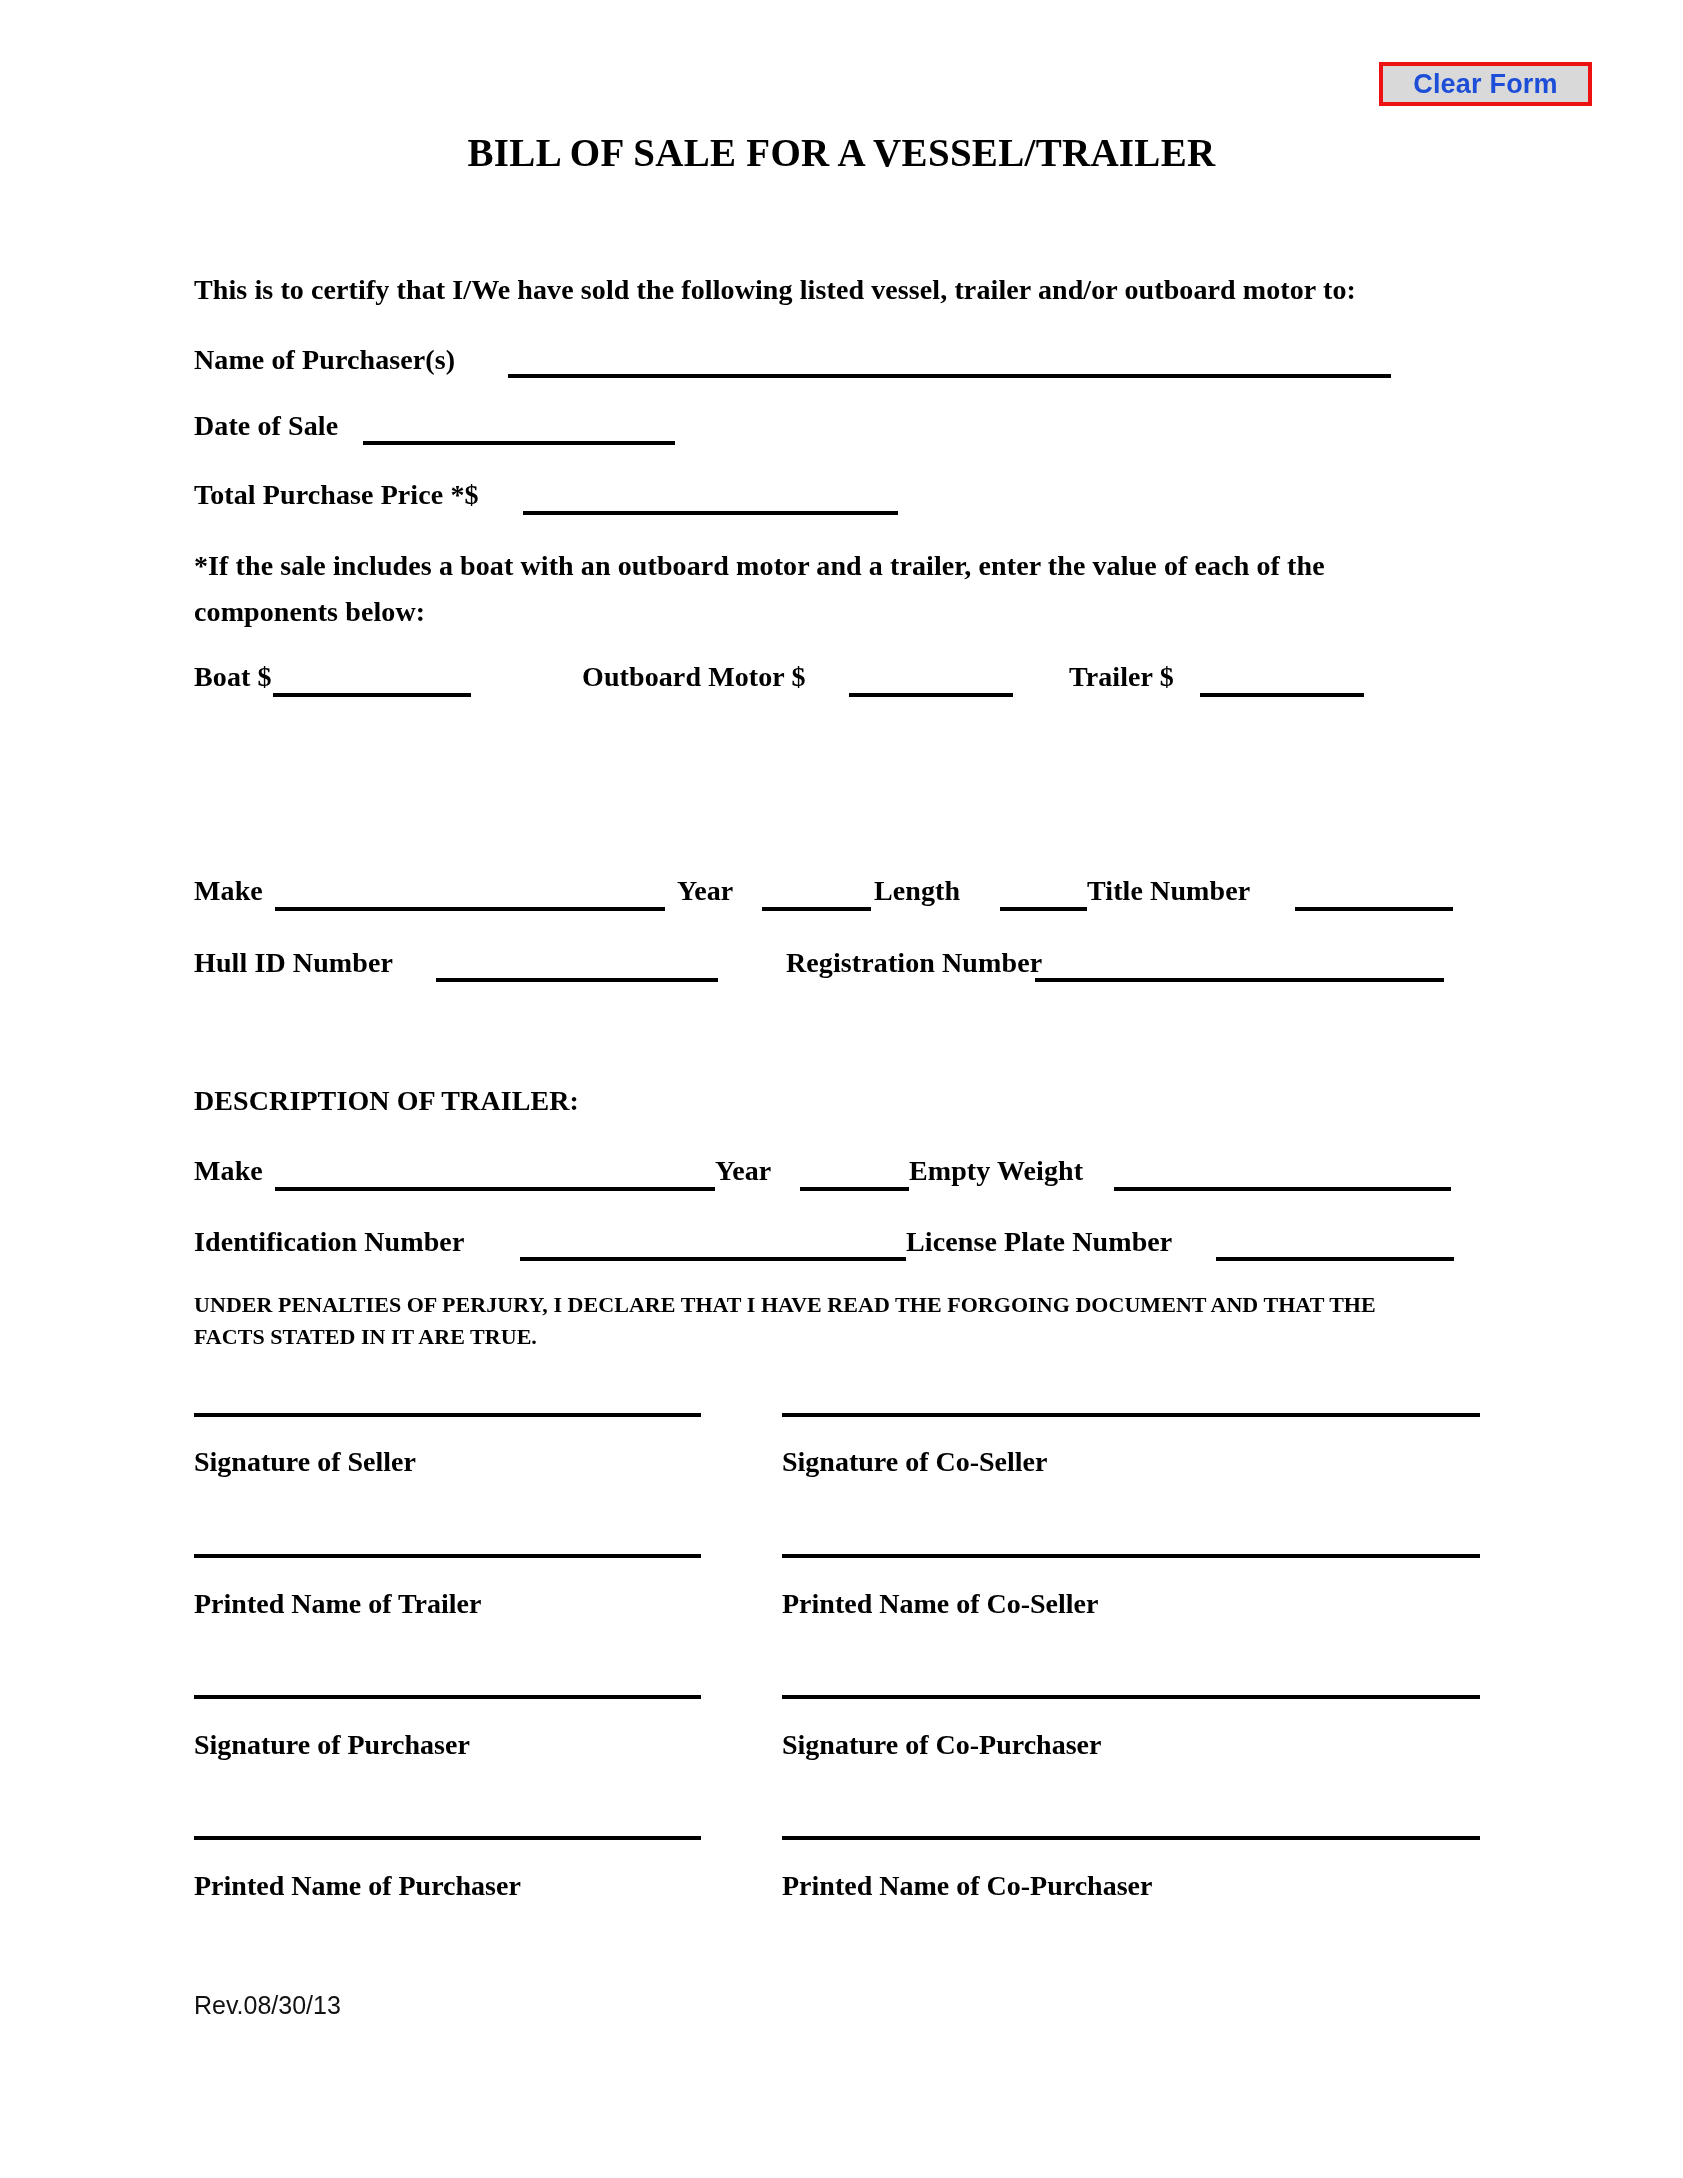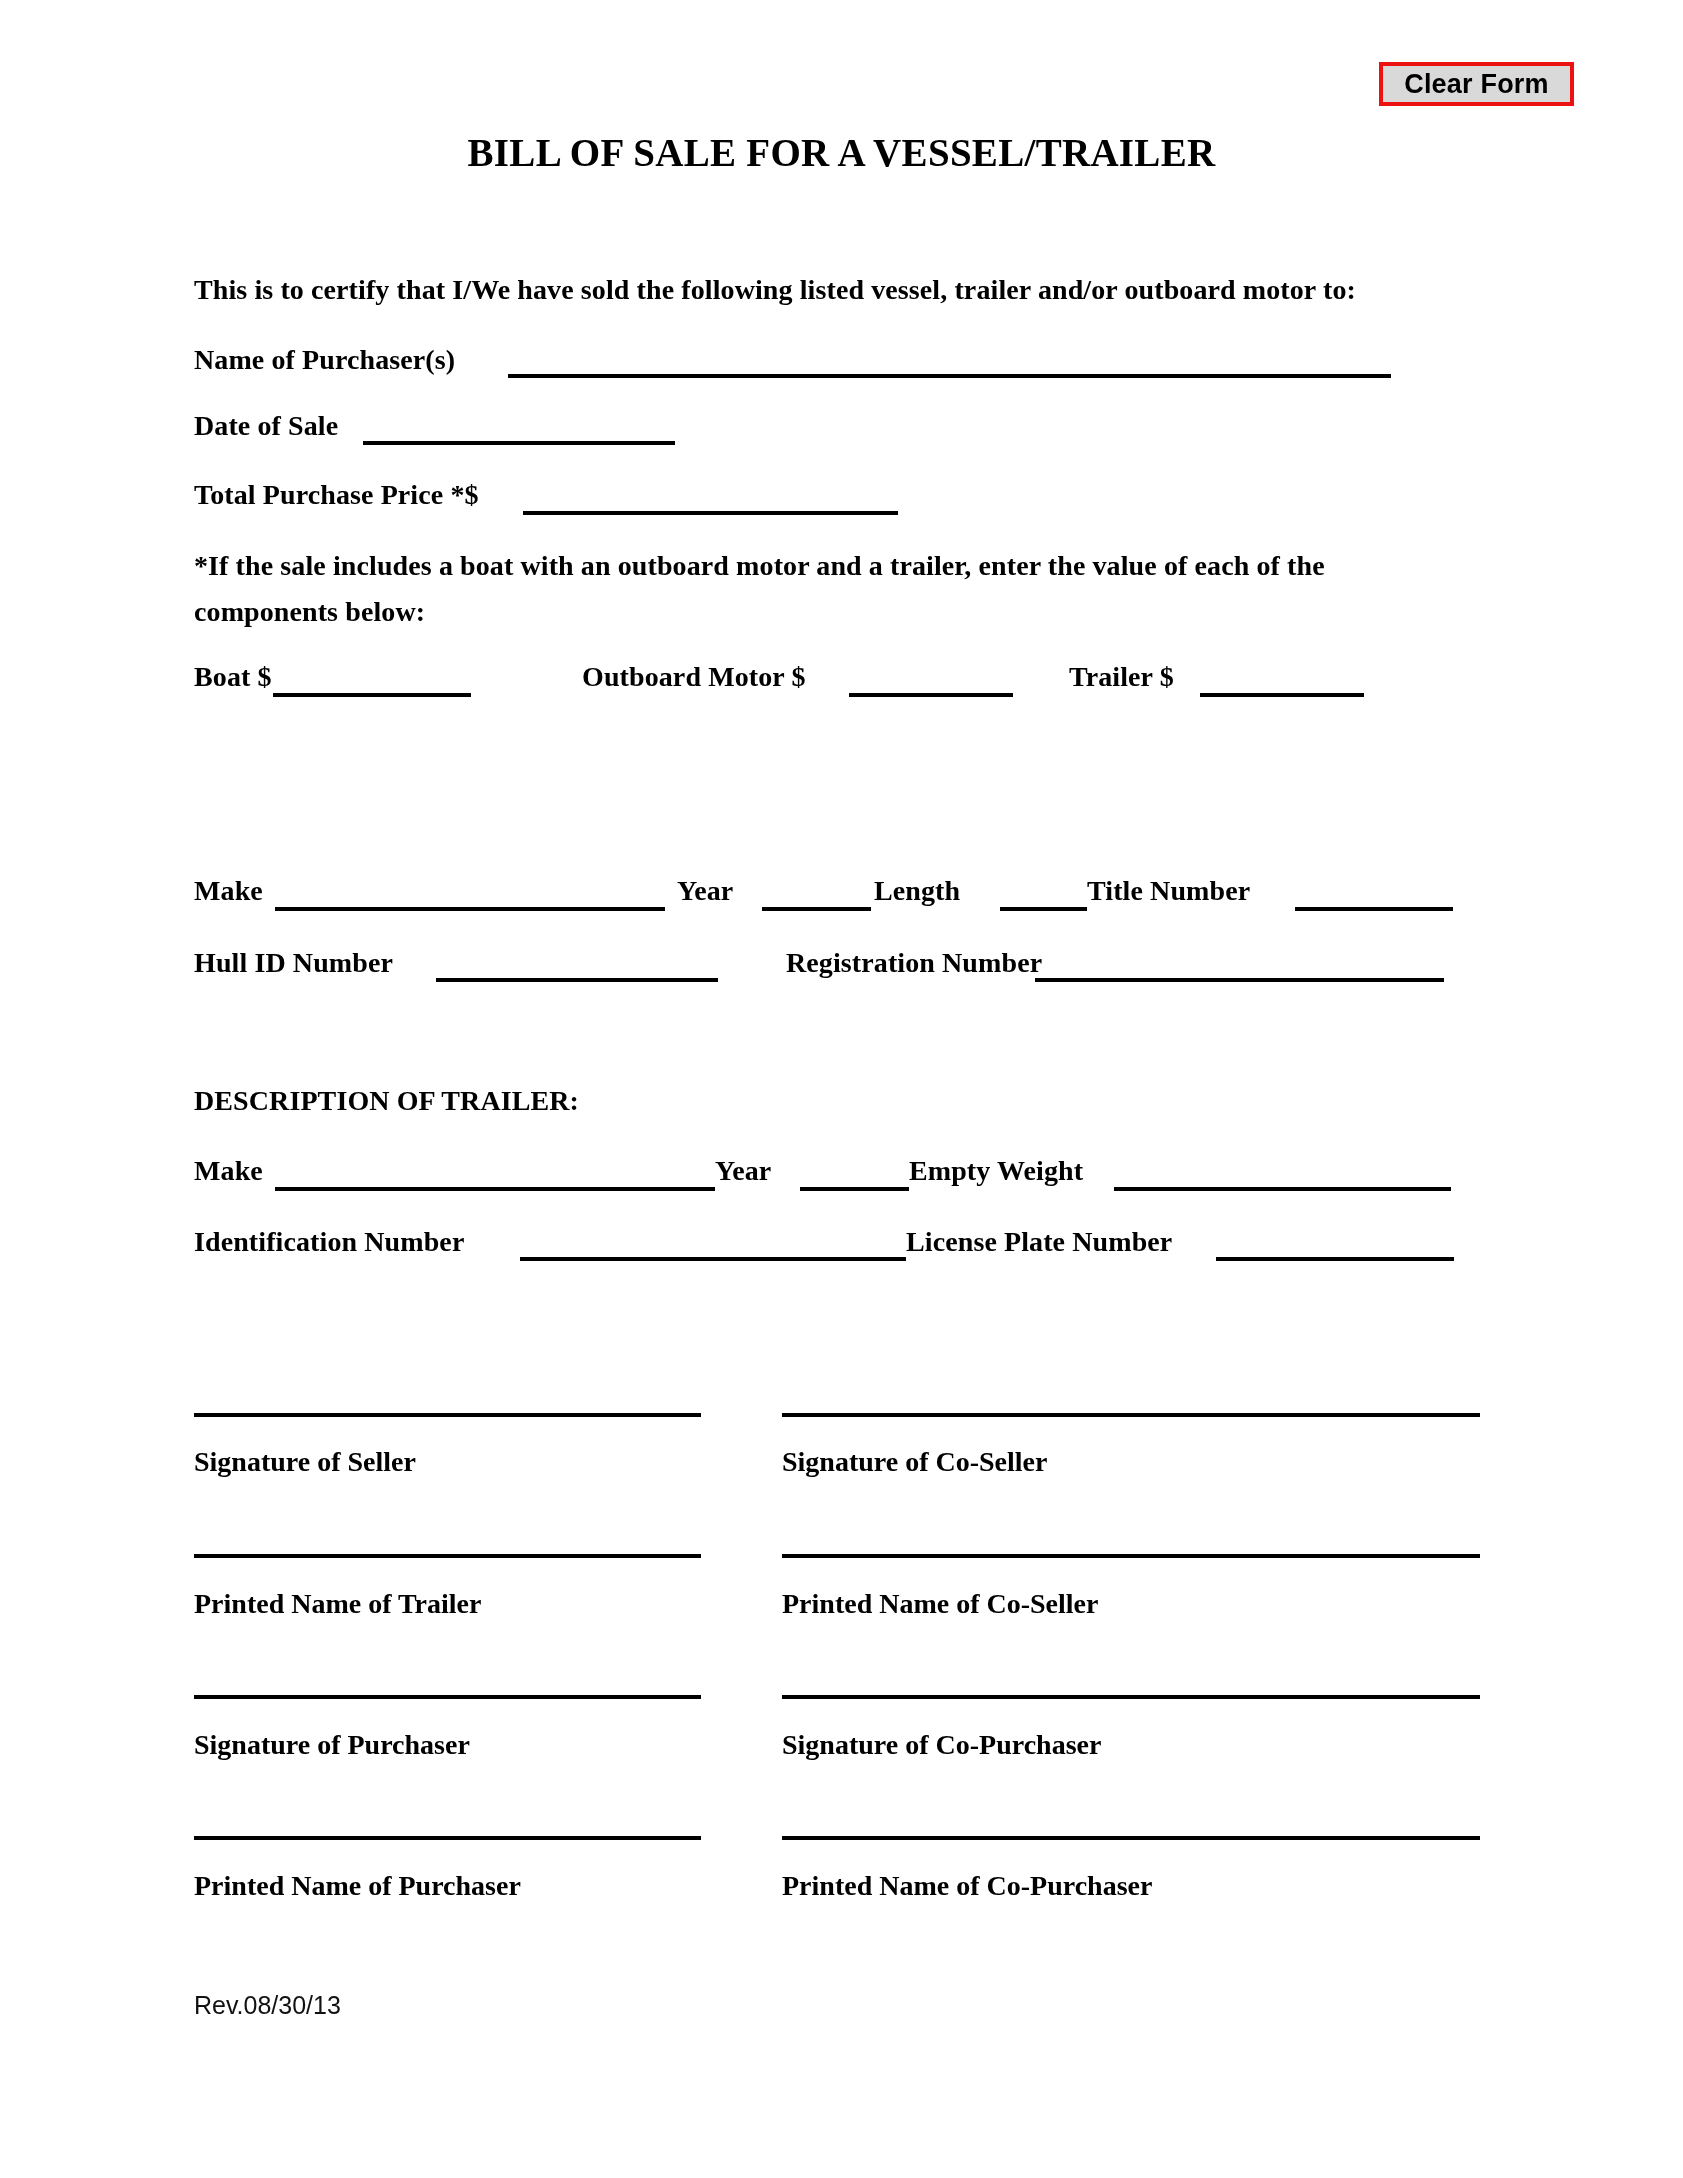--- a/index.html
+++ b/index.html
@@ -15,33 +15,33 @@
     font-family: "Liberation Serif", "DejaVu Serif", serif;
     color: #000000;
     overflow: hidden;
   }
 
   
   .clear-form-btn {
     position: absolute;
     top: 62px;
     left: 1379px;
-    width: 195px;
+    width: 213px;
     height: 44px;
     border: 4px solid #ee1111;
     background: #d9d9d9;
     box-sizing: border-box;
     display: flex;
     align-items: center;
     justify-content: center;
     font-family: "Liberation Sans", "DejaVu Sans", sans-serif;
     font-weight: bold;
     font-size: 27px;
     letter-spacing: 0.2px;
-    color: #000000;
+    color: #1d4ed8;
     cursor: pointer;
     padding: 0;
   }
 
   
   .doc-title {
     position: absolute;
     top: 130px;
     left: 0;
     width: 1683px;
@@ -163,20 +163,21 @@
 
   <div class="btxt" style="left:909px; top:1148px;">Empty Weight</div>
   <div class="rule" style="left:1114px; top:1187px; width:337px;"></div>
 
   <div class="btxt" style="left:194px; top:1219px;">Identification Number</div>
   <div class="rule" style="left:520px; top:1257px; width:386px;"></div>
 
   <div class="btxt" style="left:906px; top:1219px;">License Plate Number</div>
   <div class="rule" style="left:1216px; top:1257px; width:238px;"></div>
 
+  <div class="perjury">UNDER PENALTIES OF PERJURY, I DECLARE THAT I HAVE READ THE FORGOING DOCUMENT AND THAT THE FACTS STATED IN IT ARE TRUE.</div>
 
   <div class="rule" style="left:194px; top:1413px; width:507px;"></div>
   <div class="sig-label" style="left:194px; top:1446px;">Signature of Seller</div>
 
   <div class="rule" style="left:782px; top:1413px; width:698px;"></div>
   <div class="sig-label" style="left:782px; top:1446px;">Signature of Co-Seller</div>
 
   <div class="rule" style="left:194px; top:1554px; width:507px;"></div>
   <div class="sig-label" style="left:194px; top:1588px;">Printed Name of Trailer</div>
 

